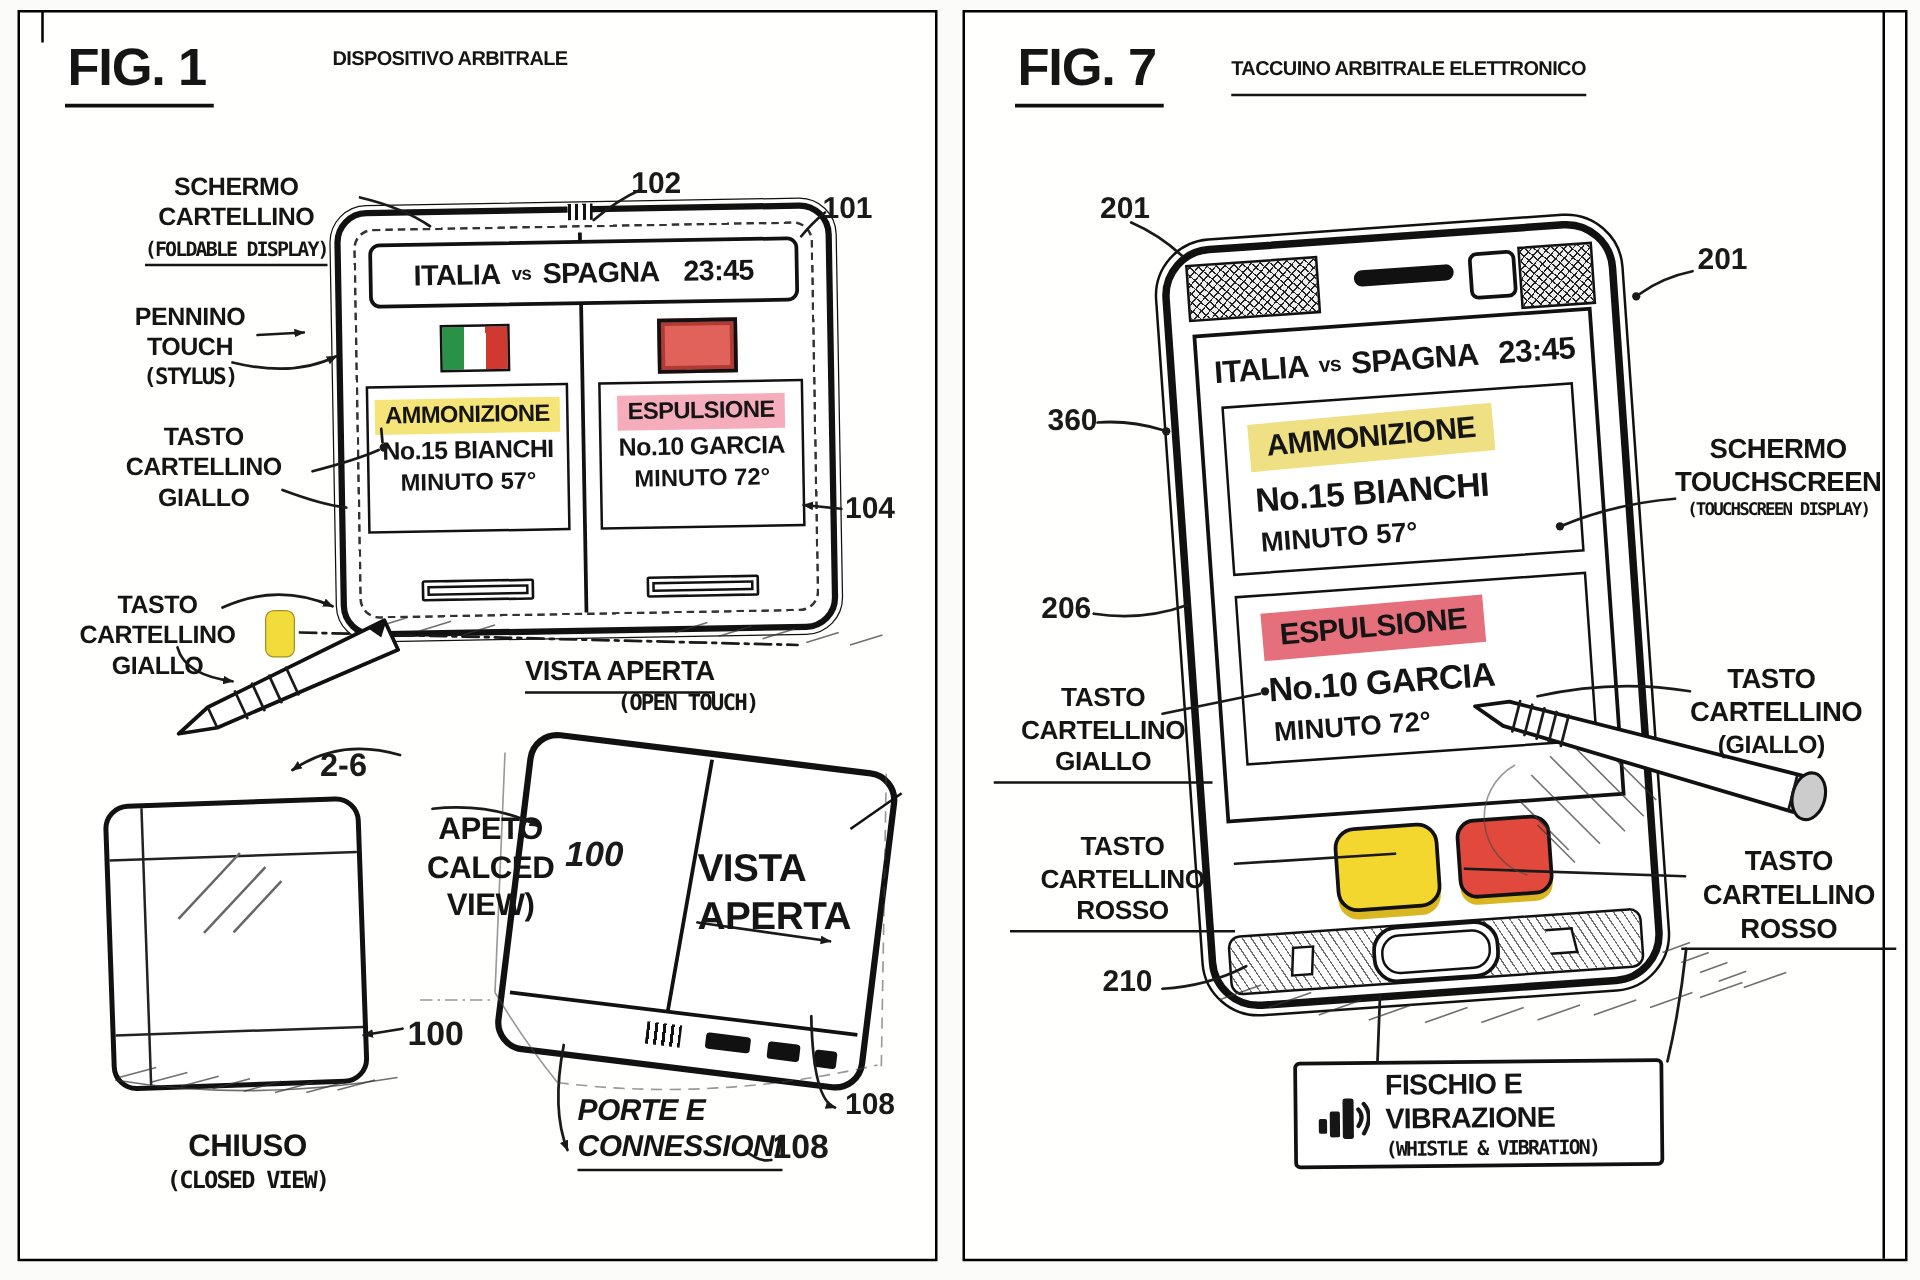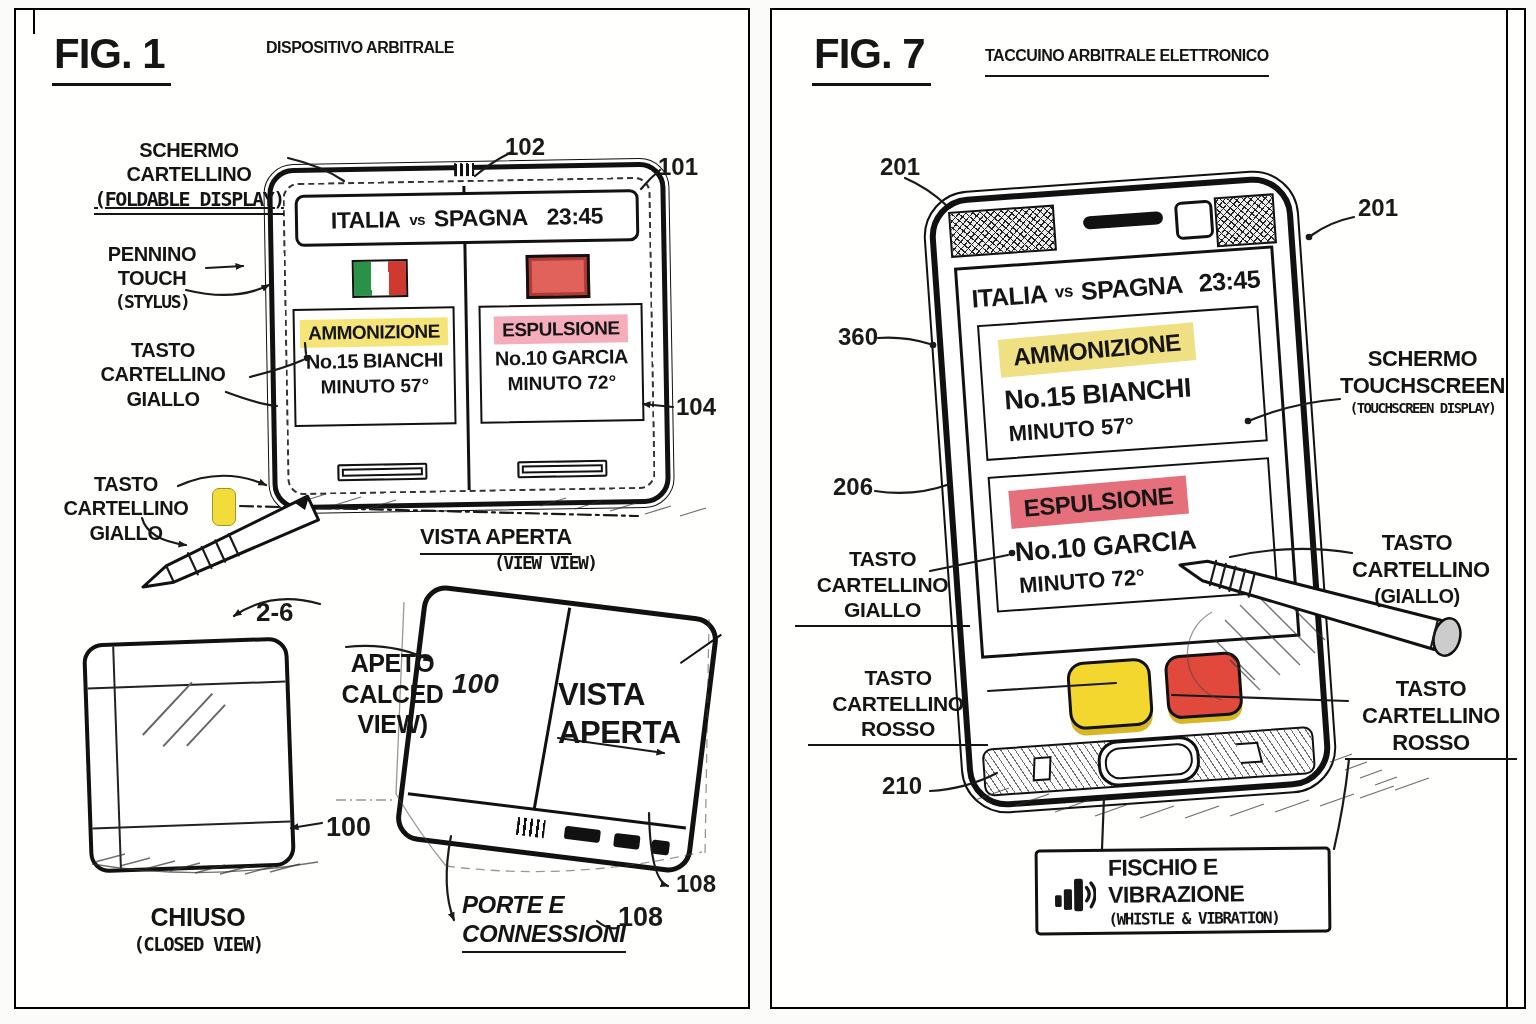--- a/index.html
+++ b/index.html
@@ -190,21 +190,21 @@
   </g>
 </svg>
 
 <div class="figlab txt" style="left:52px;top:30px;">FIG. 1</div>
 <div class="figtitle txt" style="left:200px;top:38px;width:320px;">
   <span style="display:block;">DISPOSITIVO ARBITRALE</span>
 </div>
 
 <div class="lbl txt" style="left:88px;top:138px;width:202px;font-size:20px;">
   <span style="display:block;">SCHERMO CARTELLINO</span>
-  <span class="eng ul" style="display:inline-block;font-size:20px;text-decoration:underline;">(FOLDABLE DISPLAY)</span>
+  <span class="eng ul" style="display:inline-block;font-size:16px;">(FOLDABLE DISPLAY)</span>
 </div>
 
 <div class="ref txt" style="left:505px;top:133px;">102</div>
 <div class="ref txt" style="left:658px;top:153px;">101</div>
 
 <div class="lbl txt" style="left:82px;top:242px;width:140px;font-size:20px;">
   <span style="display:block;">PENNINO TOUCH</span>
   <span class="eng" style="display:block;font-size:18px;">(STYLUS)</span>
 </div>
 
@@ -215,21 +215,21 @@
 
 <div class="ref txt" style="left:676px;top:393px;">104</div>
 
 <div class="lbl txt" style="left:40px;top:472px;width:172px;font-size:20px;">
   <span style="display:block;">TASTO</span>
   <span style="display:block;">CARTELLINO GIALLO</span>
 </div>
 <div class="abs" style="left:212px;top:488px;width:22px;height:36px;border-radius:7px;background:#f2dc3c;border:1.5px solid #a98f1f;z-index:5;"></div>
 
 <div class="lbl ul txt" style="left:420px;top:524px;font-size:22px;">VISTA APERTA</div>
-<div class="lbl eng txt" style="left:494px;top:552px;font-size:18px;">(VIEW VIEW)</div>
+<div class="lbl eng txt" style="left:494px;top:552px;font-size:18px;">(OPEN TOUCH)</div>
 
 <div class="ref txt" style="left:256px;top:597px;font-size:26px;">2-6</div>
 
 <div class="open-device">
   <div class="od-dash"></div>
   <div class="od-hinge"></div>
   <div class="od-fold"></div>
   <div class="od-header">
     <span>ITALIA</span>
     <span class="vs-sm">vs</span>
@@ -281,21 +281,21 @@
     <div class="fd-port" style="right:44px;bottom:12px;width:26px;height:14px;"></div>
     <div class="fd-port" style="right:14px;bottom:10px;width:18px;height:14px;"></div>
   </div>
 </div>
 <div class="ref txt it" style="left:452px;top:668px;font-size:28px;">100</div>
 <div class="lbl txt" style="left:558px;top:676px;width:110px;font-size:31px;text-align:left;">
   <span style="display:block;">VISTA</span>
   <span style="display:block;">APERTA</span>
 </div>
 <div class="lbl txt it" style="left:462px;top:874px;width:150px;font-size:24px;text-align:left;">
-  <span style="display:block;margin-top:16px;">PORTE E</span>
+  <span style="display:block;">PORTE E</span>
   <span class="ul" style="display:inline-block;">CONNESSIONI</span>
 </div>
 <div class="ref txt" style="left:676px;top:870px;">108</div>
 <div class="ref txt" style="left:618px;top:902px;font-size:27px;">108</div>
 
 <div class="figlab txt" style="left:812px;top:30px;">FIG. 7</div>
 <div class="figtitle txt ul" style="left:985px;top:46px;padding-bottom:8px;">TACCUINO ARBITRALE ELETTRONICO</div>
 
 <div class="ref txt" style="left:880px;top:153px;">201</div>
 <div class="ref txt" style="left:1358px;top:194px;">201</div>

